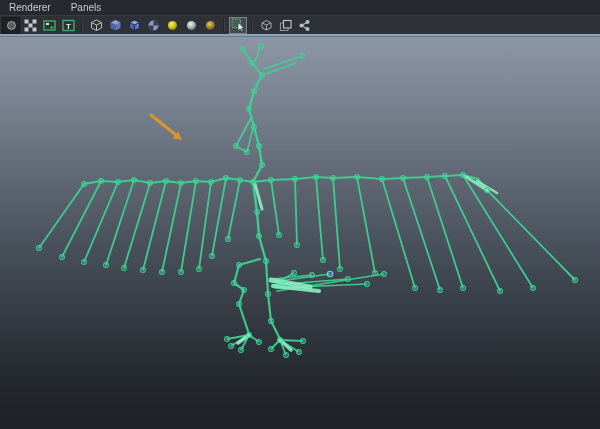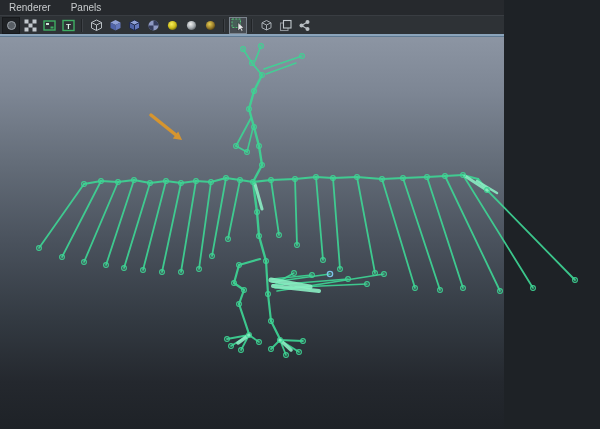--- a/index.html
+++ b/index.html
@@ -3,21 +3,21 @@
 <meta charset="utf-8">
 <style>
   * { box-sizing: border-box; }
   html,body { margin:0; padding:0; }
   body {
     width:600px; height:429px; overflow:hidden;
     background:#1e2226;
     font-family:"Liberation Sans", sans-serif;
     -webkit-font-smoothing:antialiased;
   }
-  .window { width:504px; height:429px; display:flex; flex-direction:column; }
+  .window { width:600px; height:429px; display:flex; flex-direction:column; }
 
   
   .menubar {
     height:15px; flex:0 0 15px;
     background:#26292d;
     display:flex; align-items:center;
     padding:0 9px; gap:20px;
     font-size:10px; color:#c9ccce;
   }
   .menu-item { cursor:default; line-height:15px; }

